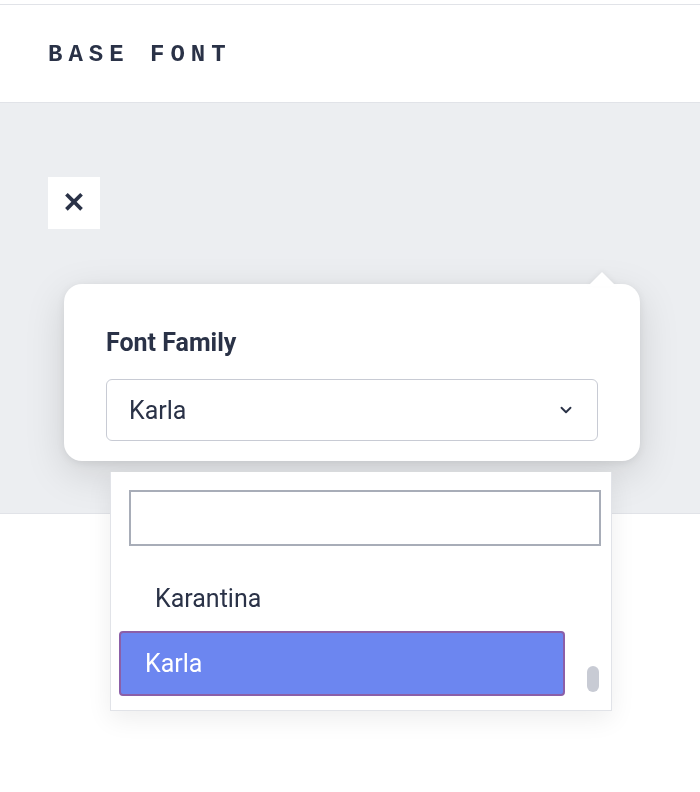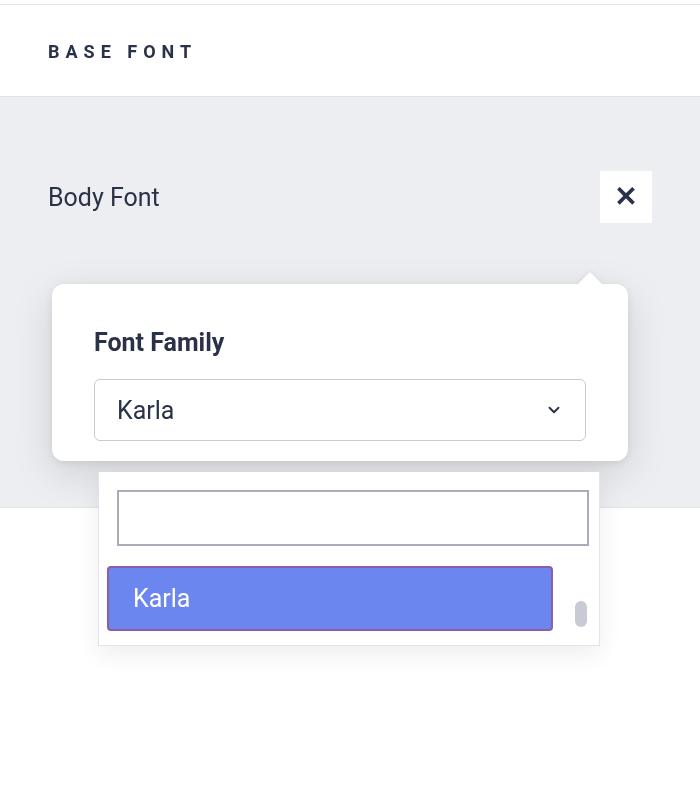--- a/index.html
+++ b/index.html
@@ -15,24 +15,25 @@
       height: 1px;
       background: #e1e3e8;
       margin-top: 4px;
     }
     .header {
       padding: 36px 48px 34px 48px;
       border-bottom: 1px solid #e1e3e8;
       background: #fff;
     }
     .header-title {
-      font-size: 18px;
+      font-size: 24px;
       font-weight: 700;
       letter-spacing: 6px;
       color: #2a3247;
+      font-family: Liberation Mono, monospace;
     }
     .panel {
       background: #eceef1;
       padding: 74px 48px 60px 48px;
       border-bottom: 1px solid #e1e3e8;
       height: 411px;
       position: relative;
     }
     .label-row {
       display: flex;
@@ -56,24 +57,24 @@
     }
     .close-btn .x {
       font-size: 28px;
       font-weight: 900;
       color: #2a3247;
       line-height: 1;
     }
     .popover {
       position: absolute;
       top: 284px;
-      left: 52px;
+      left: 64px;
       width: 576px;
       background: #fff;
-      border-radius: 12px;
+      border-radius: 18px;
       box-shadow: 0 12px 40px rgba(0,0,0,0.13), 0 2px 8px rgba(0,0,0,0.07);
       padding: 44px 42px 20px 42px;
     }
     .popover::before {
       content: "";
       position: absolute;
       top: -12px;
       right: 24px;
       width: 0; height: 0;
       border-left: 14px solid transparent;
@@ -159,36 +160,36 @@
 <body>
 
 <div class="top-rule"></div>
 
 <div class="header">
   <div class="header-title">BASE FONT</div>
 </div>
 
 <div class="panel">
   <div class="label-row">
-    <div class="body-font-label">Body Font</div>
     <div class="close-btn">
       <span class="x">✕</span>
     </div>
   </div>
 </div>
 
 <div class="popover">
   <div class="popover-heading">Font Family</div>
   <div class="select">
     <span class="select-value">Karla</span>
     <svg class="chevron" viewBox="0 0 24 24" fill="none" stroke="#2a3247" stroke-width="2.5" stroke-linecap="round" stroke-linejoin="round">
       <polyline points="6 9 12 15 18 9"></polyline>
     </svg>
   </div>
 
   <div class="dropdown">
     <input class="search-input" type="text" value="" style="">
     <div class="options">
+      <div class="option">Karantina</div>
       <div class="option selected">Karla</div>
       <div class="scrollbar-thumb"></div>
     </div>
   </div>
 </div>
 
 </body></html>

